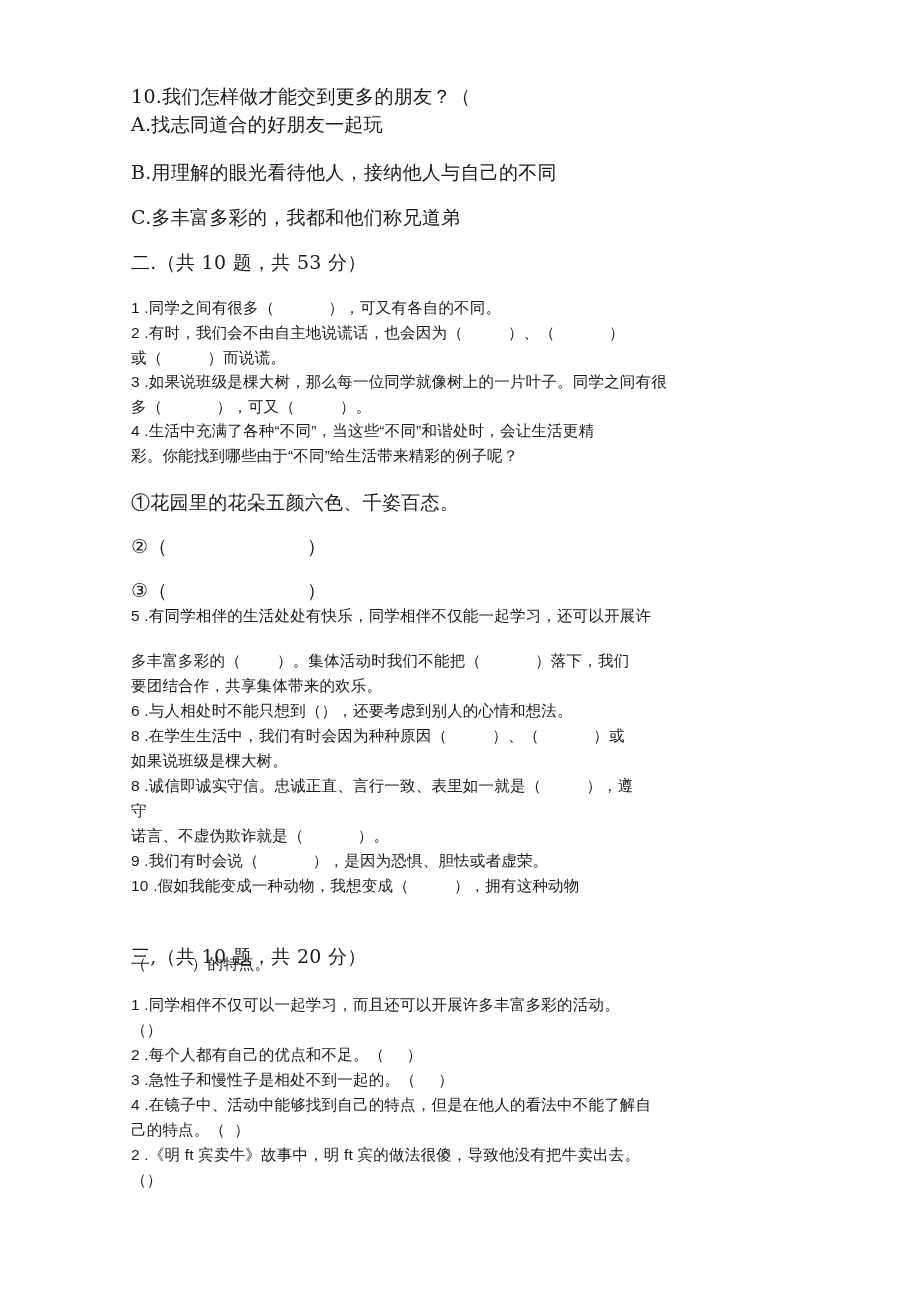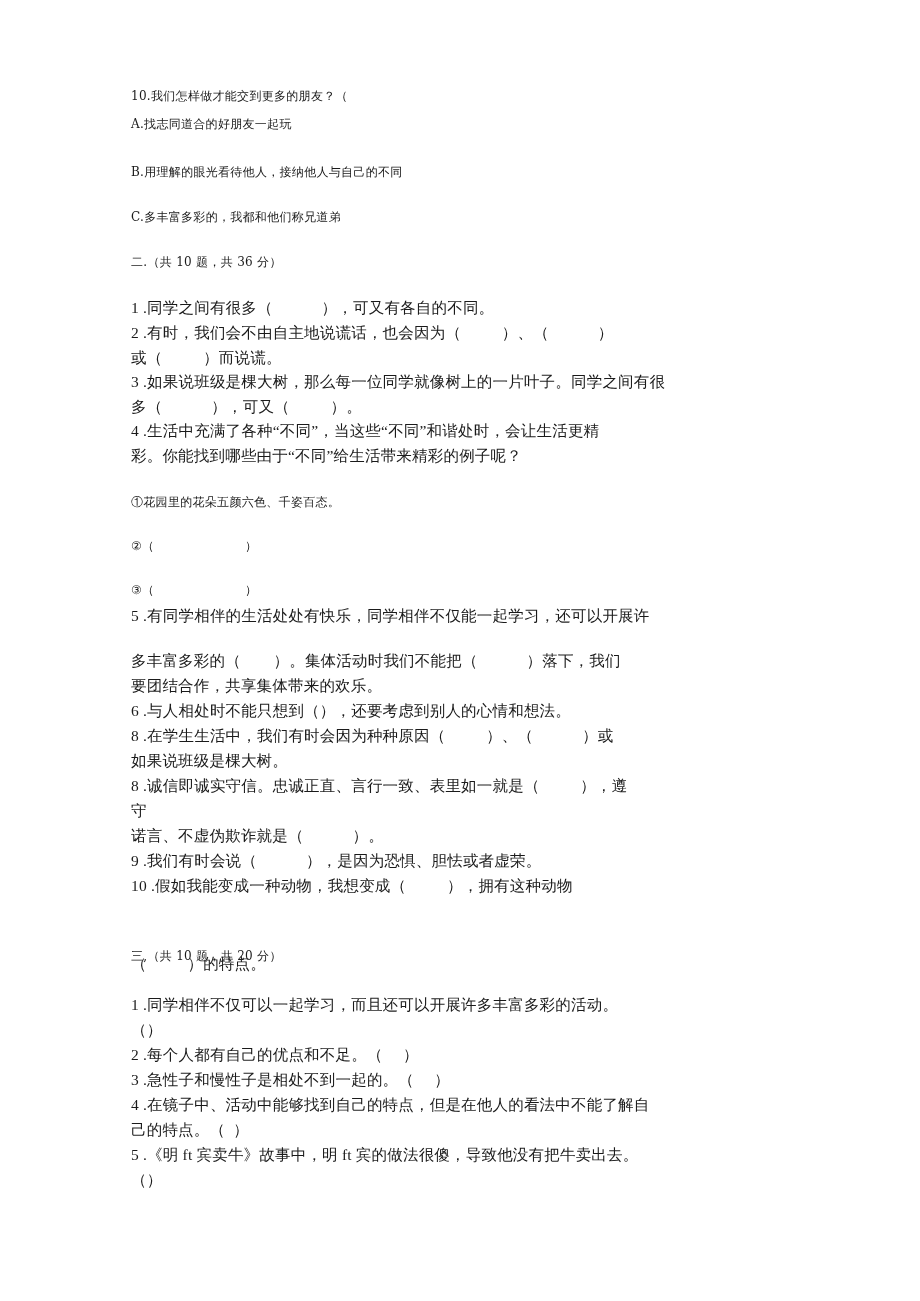--- a/index.html
+++ b/index.html
@@ -4,35 +4,35 @@
 <style>
   html, body { margin: 0; padding: 0; background: #ffffff; }
   body {
     width: 920px; height: 1301px; position: relative; overflow: hidden;
     font-family: "DejaVu Serif", "Liberation Serif", serif;
     color: #1a1a1a;
   }
   .page { position: absolute; left: 131px; top: 0; width: 640px; }
   .line {
     position: absolute; left: 0; white-space: pre;
-    font-size: 12px; line-height: 20px; letter-spacing: 0.3px;
+    font-size: 19px; line-height: 20px; letter-spacing: 0.3px;
   }
-  .sans { font-family: Liberation Serif, serif; font-size: 15.5px; letter-spacing: 0.2px; }
+  .sans { font-family: Liberation Sans, sans-serif; font-size: 15.5px; letter-spacing: 0.2px; }
 </style>
 </head>
 <body>
 
 <div class="page">
 
   <div class="line" style="top:86px">10.我们怎样做才能交到更多的朋友？（</div>
   <div class="line" style="top:114px">A.找志同道合的好朋友一起玩</div>
   <div class="line" style="top:162px">B.用理解的眼光看待他人，接纳他人与自己的不同</div>
   <div class="line" style="top:207px">C.多丰富多彩的，我都和他们称兄道弟</div>
 
-  <div class="line" style="top:252px">二.（共 10 题，共 36 分）</div>
+  <div class="line" style="top:252px">二.（共 10 题，共 53 分）</div>
 
   <div class="line sans" style="top:298px">1 .同学之间有很多（            ），可又有各自的不同。</div>
   <div class="line sans" style="top:323px">2 .有时，我们会不由自主地说谎话，也会因为（          ）、（            ）</div>
   <div class="line sans" style="top:348px">或（          ）而说谎。</div>
   <div class="line sans" style="top:372px">3 .如果说班级是棵大树，那么每一位同学就像树上的一片叶子。同学之间有很</div>
   <div class="line sans" style="top:397px">多（            ），可又（          ）。</div>
   <div class="line sans" style="top:421px">4 .生活中充满了各种“不同”，当这些“不同”和谐处时，会让生活更精</div>
   <div class="line sans" style="top:446px">彩。你能找到哪些由于“不同”给生活带来精彩的例子呢？</div>
 
   <div class="line" style="top:492px">①花园里的花朵五颜六色、千姿百态。</div>
@@ -53,16 +53,16 @@
   <div class="line sans" style="top:954px">（          ）的特点。</div>
 
   <div class="line" style="top:946px">三,（共 10 题，共 20 分）</div>
 
   <div class="line sans" style="top:995px">1 .同学相伴不仅可以一起学习，而且还可以开展许多丰富多彩的活动。</div>
   <div class="line sans" style="top:1020px">（）</div>
   <div class="line sans" style="top:1045px">2 .每个人都有自己的优点和不足。（     ）</div>
   <div class="line sans" style="top:1070px">3 .急性子和慢性子是相处不到一起的。（     ）</div>
   <div class="line sans" style="top:1095px">4 .在镜子中、活动中能够找到自己的特点，但是在他人的看法中不能了解自</div>
   <div class="line sans" style="top:1120px">己的特点。（  ）</div>
-  <div class="line sans" style="top:1145px">5 .《明 ft 宾卖牛》故事中，明 ft 宾的做法很傻，导致他没有把牛卖出去。</div>
+  <div class="line sans" style="top:1145px">2 .《明 ft 宾卖牛》故事中，明 ft 宾的做法很傻，导致他没有把牛卖出去。</div>
   <div class="line sans" style="top:1170px">（）</div>
 
 </div>
 
 </body></html>

